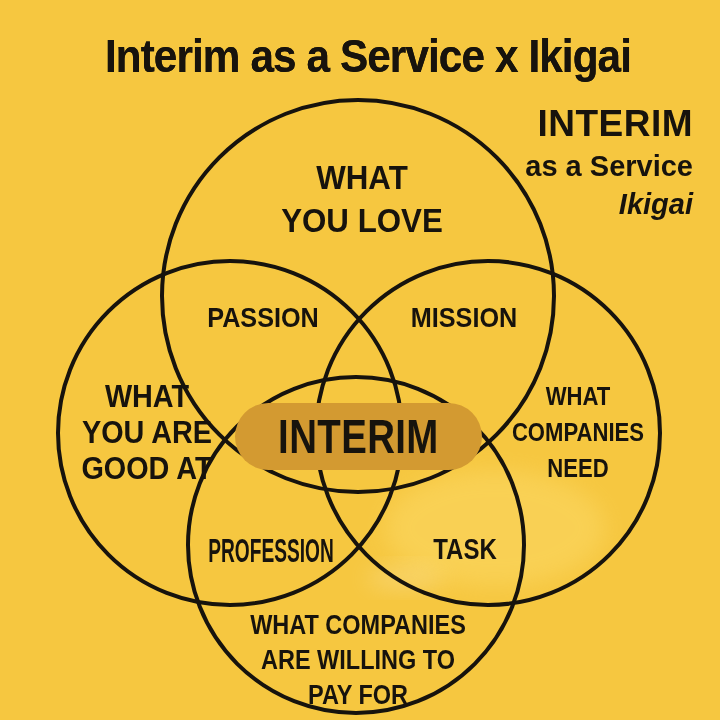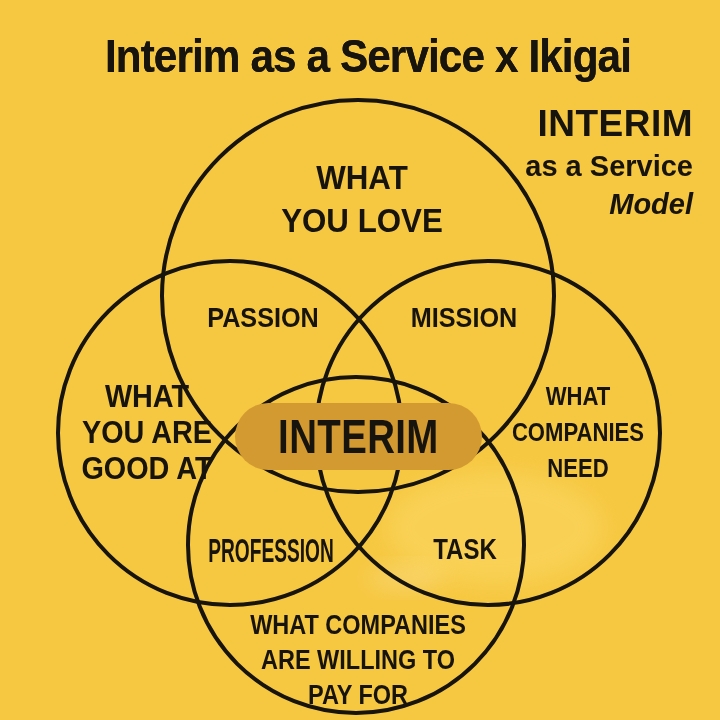--- a/index.html
+++ b/index.html
@@ -90,21 +90,21 @@
     <circle cx="230" cy="433" r="172" fill="none" stroke="var(--ink)" stroke-width="4"></circle>
     <circle cx="488" cy="433" r="172" fill="none" stroke="var(--ink)" stroke-width="4"></circle>
     <circle cx="356" cy="545" r="168" fill="none" stroke="var(--ink)" stroke-width="4"></circle>
   </svg>
 
   <div class="lbl title">Interim as a Service x Ikigai</div>
 
   <div class="brand">
     <div class="b1">INTERIM</div>
     <div class="b2">as a Service</div>
-    <div class="b3">Model</div>
+    <div class="b3">Ikigai</div>
   </div>
 
   <div class="lbl lbl-love">
     <div>WHAT</div>
     <div>YOU LOVE</div>
   </div>
 
   <div class="lbl lbl-passion">PASSION</div>
   <div class="lbl lbl-mission">MISSION</div>
 

